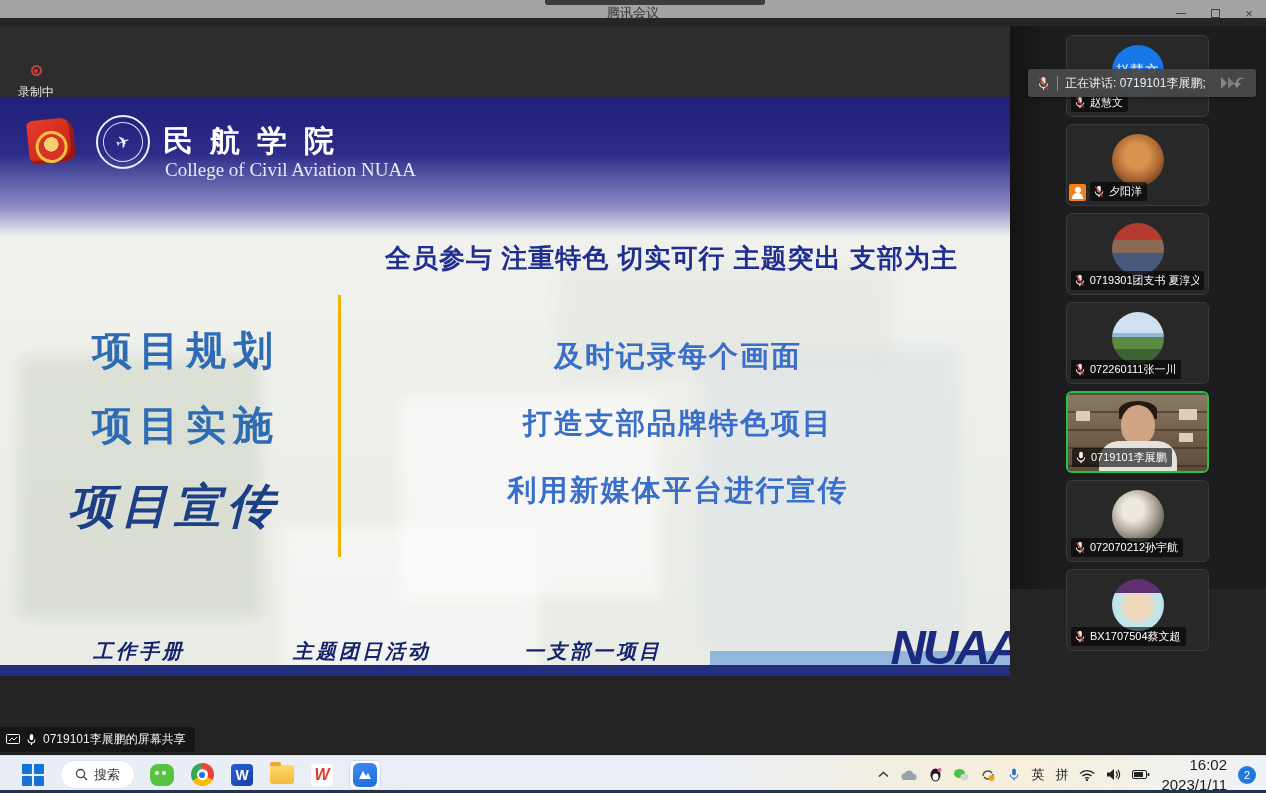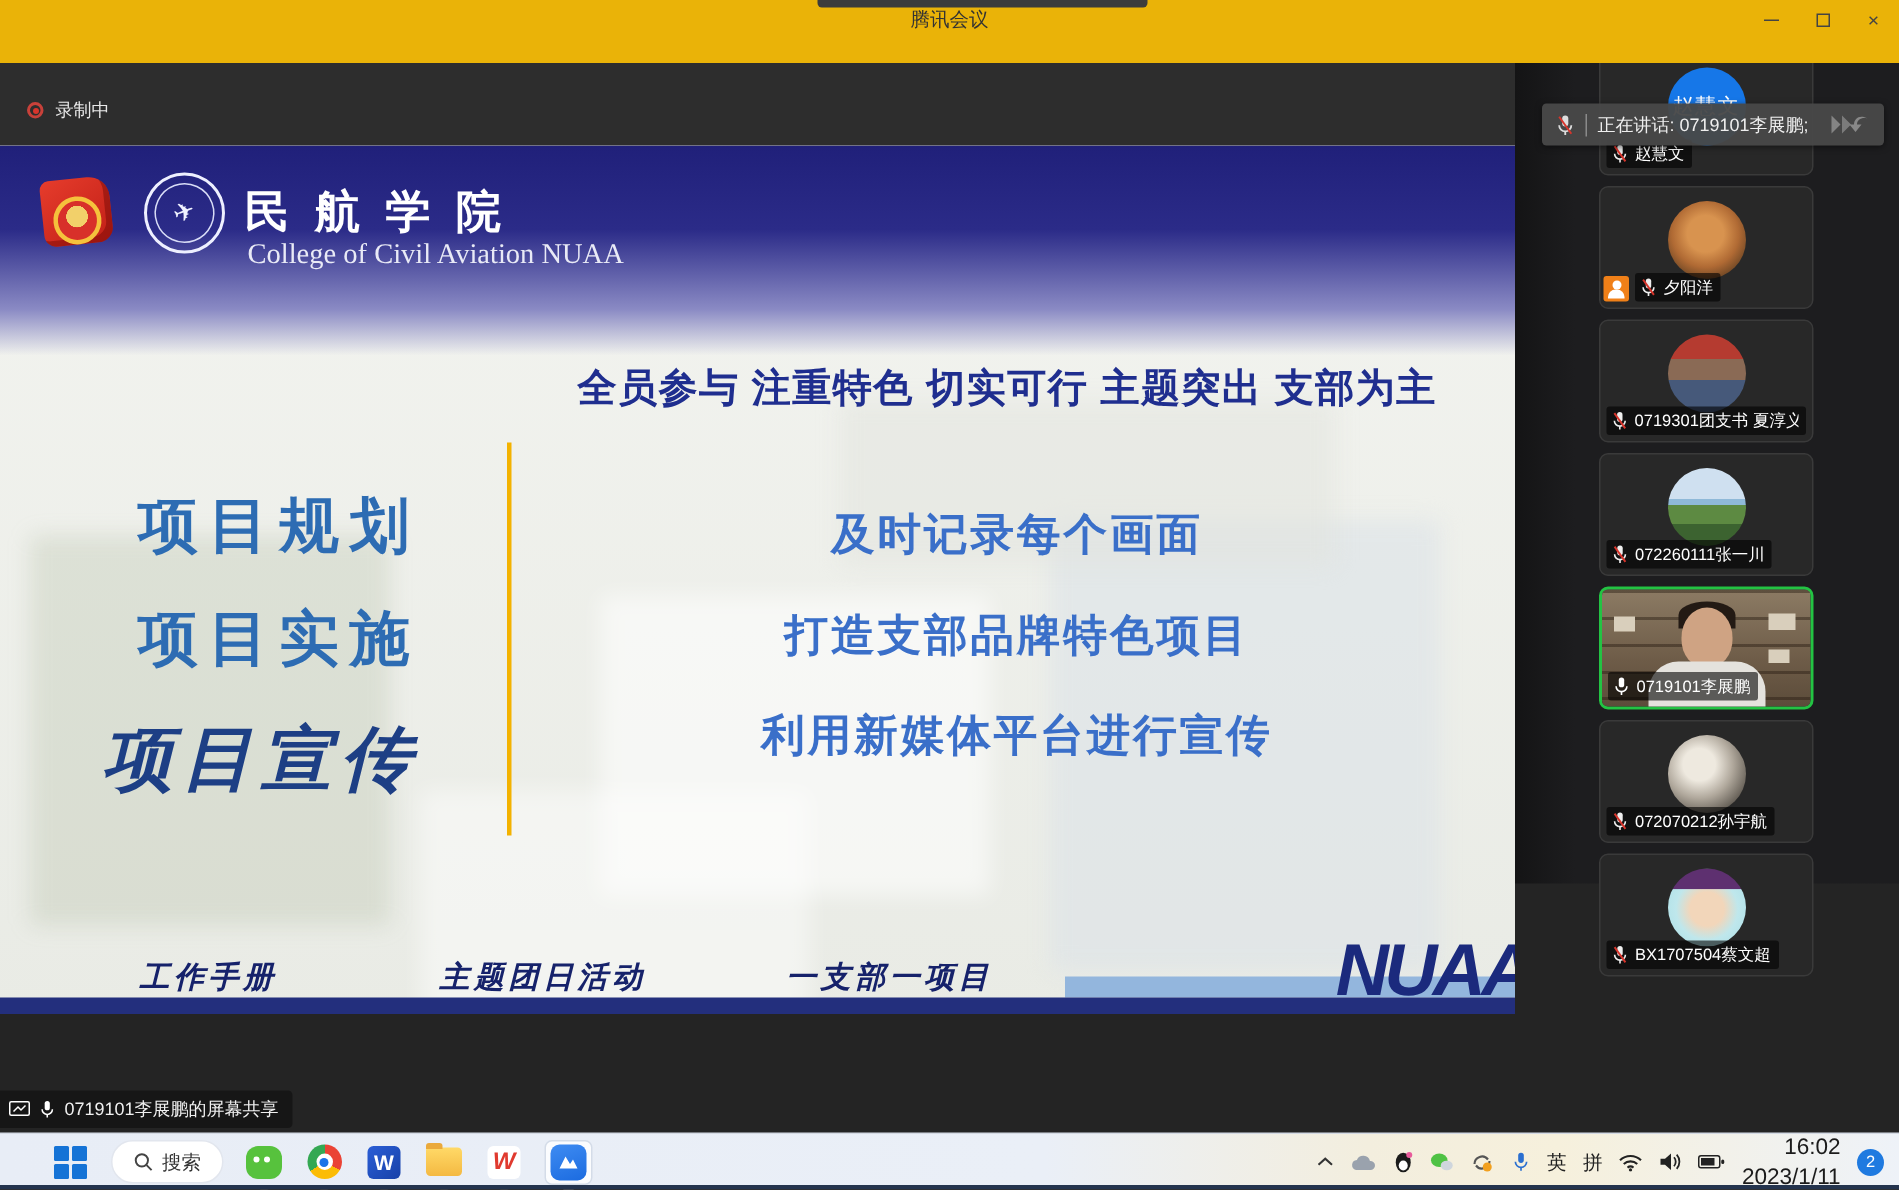--- a/index.html
+++ b/index.html
@@ -1,31 +1,31 @@
 <!DOCTYPE html>
 <html style="--active-speaker-border: #23c343; --slide-navy: #1f2e8f; --slide-blue: #3a6fc9; --slide-blue-mid: #2d6cb3; --divider-yellow: #f3b200; --badge-blue: #1f7ae0;"><head>
 <meta charset="utf-8">
 <style>
   * { margin:0; padding:0; box-sizing:border-box; }
   body { font-family:"Liberation Sans","DejaVu Sans",sans-serif; background:#000; }
   .screen { position:relative; width:1266px; height:793px; overflow:hidden; background:#262626; }
 
   
-  .titlebar { position:absolute; top:0; left:0; right:0; height:42px; background:#eab308; z-index:30; }
+  .titlebar { position:absolute; top:0; left:0; right:0; height:18px; background:#a3a3a3; z-index:30; }
   .titlebar-notch { position:absolute; top:0; left:545px; width:220px; height:5px; background:#3c3c3c; border-radius:0 0 3px 3px; }
   .titlebar-title { position:absolute; top:0; left:0; right:0; height:26px; line-height:26px; text-align:center; font-size:13px; color:#333; }
   .win-controls { position:absolute; top:0; right:0; height:26px; display:flex; }
   .win-btn { width:34px; height:26px; display:flex; align-items:center; justify-content:center; color:#444; font-size:13px; cursor:default; }
   .win-btn .bar { width:10px; height:1px; background:#444; }
   .win-btn .box { width:9px; height:9px; border:1px solid #444; }
 
   
   .meeting { position:absolute; top:26px; left:0; width:1266px; height:729px; background:#242424; }
   .share-top { position:absolute; top:0; left:0; width:1010px; height:71px; background:#2d2d2d; }
-  .rec { position:absolute; left:18px; top:39px; display:flex; align-items:center; gap:8px; }
+  .rec { position:absolute; left:18px; top:39px; display:flex; align-items:center; gap:8px;flex-direction:column; }
   .rec-dot { width:11px; height:11px; border-radius:50%; border:2px solid #c8413a; background:#2d2d2d; position:relative; }
   .rec-dot::after { content:""; position:absolute; inset:1.5px; border-radius:50%; background:#d8352c; }
   .rec-label { color:#e8e8e8; font-size:12px; }
 
   
   .slide { position:absolute; top:71px; left:0; width:1010px; height:579px; background:linear-gradient(180deg,#f3f4f0 0%,#e9ebe5 100%); overflow:hidden; }
   .wash { position:absolute; filter:blur(7px); border-radius:4px; }
   .w1 { left:20px; top:260px; width:240px; height:260px; background:rgba(150,165,130,.20); }
   .w2 { left:400px; top:300px; width:260px; height:200px; background:rgba(255,255,255,.55); }
   .w3 { left:700px; top:250px; width:260px; height:300px; background:rgba(220,226,232,.6); }
@@ -107,21 +107,21 @@
   .tooltip { position:absolute; left:1028px; top:43px; height:28px; display:flex; align-items:center; gap:7px; background:rgba(72,72,72,.96); border-radius:3px; padding:2px 9px; z-index:10; box-shadow:0 1px 4px rgba(0,0,0,.5); }
   .tooltip .divider { width:1px; height:15px; background:#8a8a8a; }
   .tooltip .txt { color:#eeeeee; font-size:12px; white-space:nowrap; }
   .tip-arrows { display:flex; align-items:center; gap:2px; opacity:.45; }
 
   
   .taskbar { position:absolute; top:755px; left:0; right:0; height:38px;
     background:linear-gradient(90deg,#e8edf6 0%,#eaeff7 55%,#f3eede 72%,#f6f0dc 82%,#eef2f8 100%);
     border-top:1px solid #d4dae4; display:flex; align-items:center; }
   .screen::after { content:""; position:absolute; left:0; right:0; bottom:0; height:3px; background:#24344e; }
-  .tb-left { display:flex; align-items:center; gap:14px; padding-left:34px; }
+  .tb-left { display:flex; align-items:center; gap:14px; padding-left:20px; }
   .tb-app { position:relative; width:26px; height:26px; display:flex; align-items:center; justify-content:center; }
   .tb-app .run { position:absolute; bottom:-5px; left:50%; transform:translateX(-50%); width:7px; height:3px; border-radius:2px; background:#8d98a8; }
   .tb-app--active { background:#fbfcfe; border:1px solid #d4dce8; border-radius:5px; width:32px; height:30px; }
   .search-pill { display:flex; align-items:center; gap:6px; background:#ffffff; border:1px solid #e2e6ee; border-radius:15px; height:29px; padding:0 14px; }
   .search-pill span { font-size:13px; color:#333; }
 
   .icon-start { display:grid; grid-template-columns:10px 10px; grid-template-rows:10px 10px; gap:2px; }
   .icon-start i { background:#1573d6; border-radius:1px; }
   .icon-wechat { width:24px; height:22px; background:#57c23d; border-radius:8px; position:relative; }
   .icon-wechat::before { content:""; position:absolute; left:5px; top:7px; width:4px; height:4px; border-radius:50%; background:#fff; }

